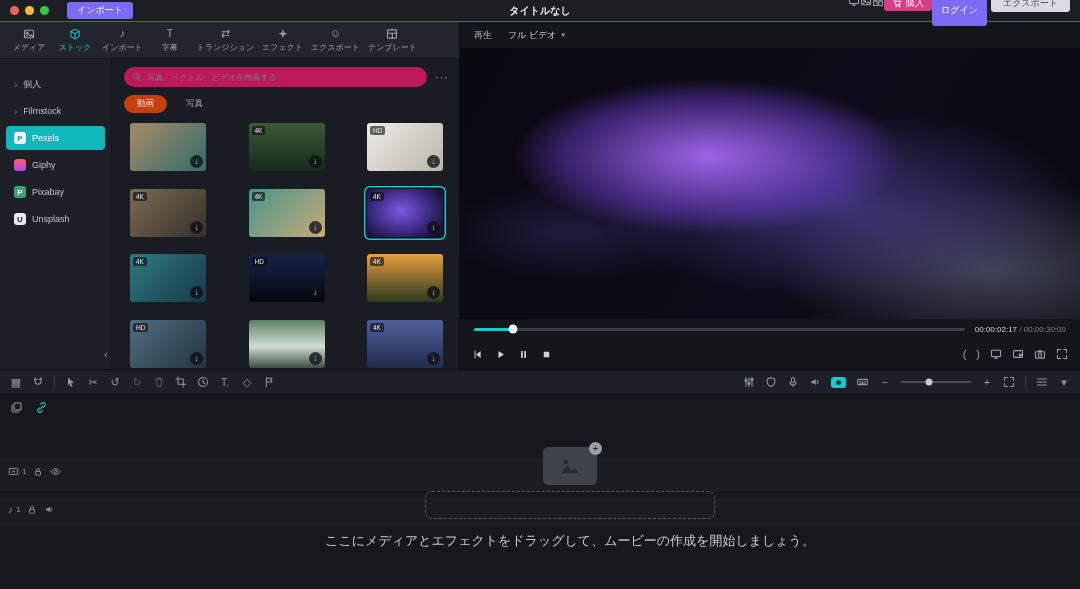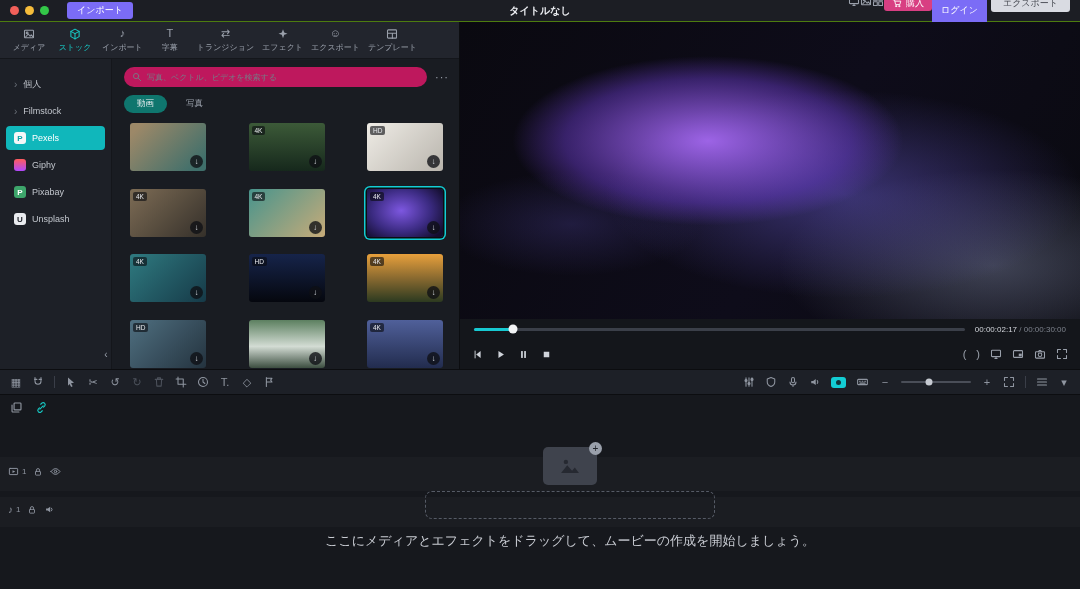--- a/index.html
+++ b/index.html
@@ -50,21 +50,21 @@
 
   .library { flex:1; background:#191c22; padding:8px 10px 0 12px; display:flex; flex-direction:column; overflow:hidden; }
   .search-row { display:flex; align-items:center; gap:8px; flex:0 0 auto; }
   .search-box { flex:1; height:20px; background:#be185d; border-radius:10px; display:flex; align-items:center;
     padding:0 8px; gap:5px; color:#767b85; }
   .search-box input { flex:1; border:none; background:transparent; color:#b8bcc4; font-size:8px; outline:none; font-family:inherit; }
   .search-box input::placeholder { color:#767b85; }
   .more-dots { color:#9aa0ab; font-size:11px; letter-spacing:1px; }
   .filter-row { display:flex; gap:6px; margin-top:8px; flex:0 0 auto; }
   .filter { font-size:8.5px; color:#9aa0ab; padding:3px 13px; border-radius:10px; }
-  .filter.active { background:#0f766e; color:#f0f1f4; }
+  .filter.active { background:#c2410c; color:#f0f1f4; }
   .grid { margin-top:10px; display:grid; grid-template-columns:repeat(3,76px); justify-content:space-between;
     row-gap:16px; padding:0 6px; flex:1; overflow:hidden; }
   .thumb { width:76px; height:48px; border-radius:3px; position:relative; }
   .thumb.selected { box-shadow:0 0 0 1.5px #0b0d11, 0 0 0 3px #13cdd4; }
   .tbadge { position:absolute; top:3px; left:3px; font-size:6.5px; background:rgba(10,12,16,.62);
     color:#e8eaee; padding:1px 3px; border-radius:2px; line-height:1.1; }
   .tbadge:empty { display:none; }
   .dl { position:absolute; right:3px; bottom:3px; width:13px; height:13px; border-radius:50%;
     background:rgba(14,16,20,.78); color:#d7dae0; display:flex; align-items:center; justify-content:center; font-size:8px; }
   .t1{background:linear-gradient(135deg,#9c8868 10%,#3f6f6b 90%);}
@@ -341,20 +341,27 @@
               <span class="dl">↓</span>
             </div>
           </div>
         </div>
 
         <span class="scroll-arrow">‹</span>
       </div>
     </div>
 
     <div class="preview-panel">
+      <div class="pv-header">
+        <span class="pv-label">再生</span>
+        <div class="pv-dd">
+          <span>フル ビデオ</span>
+          <span class="chev">▾</span>
+        </div>
+      </div>
 
       <div class="pv-video"></div>
 
       <div class="scrub-row">
         <div class="scrub">
           <div class="scrub-fill"></div>
           <div class="scrub-handle"></div>
         </div>
         <span class="timecode">
           <span>00:00:02:17</span>

